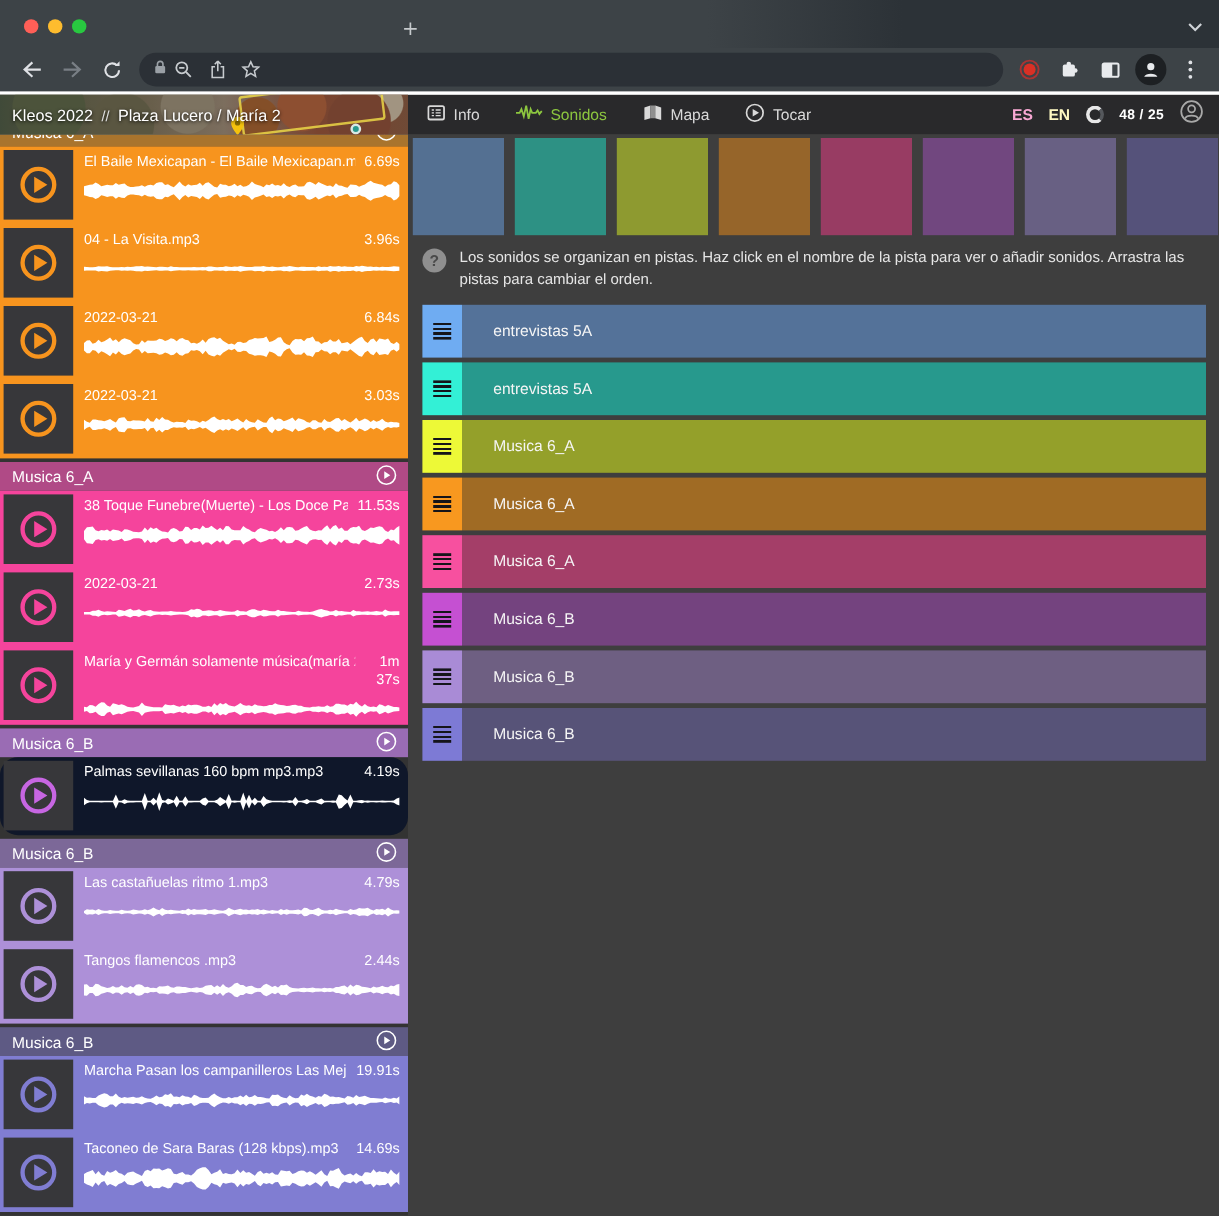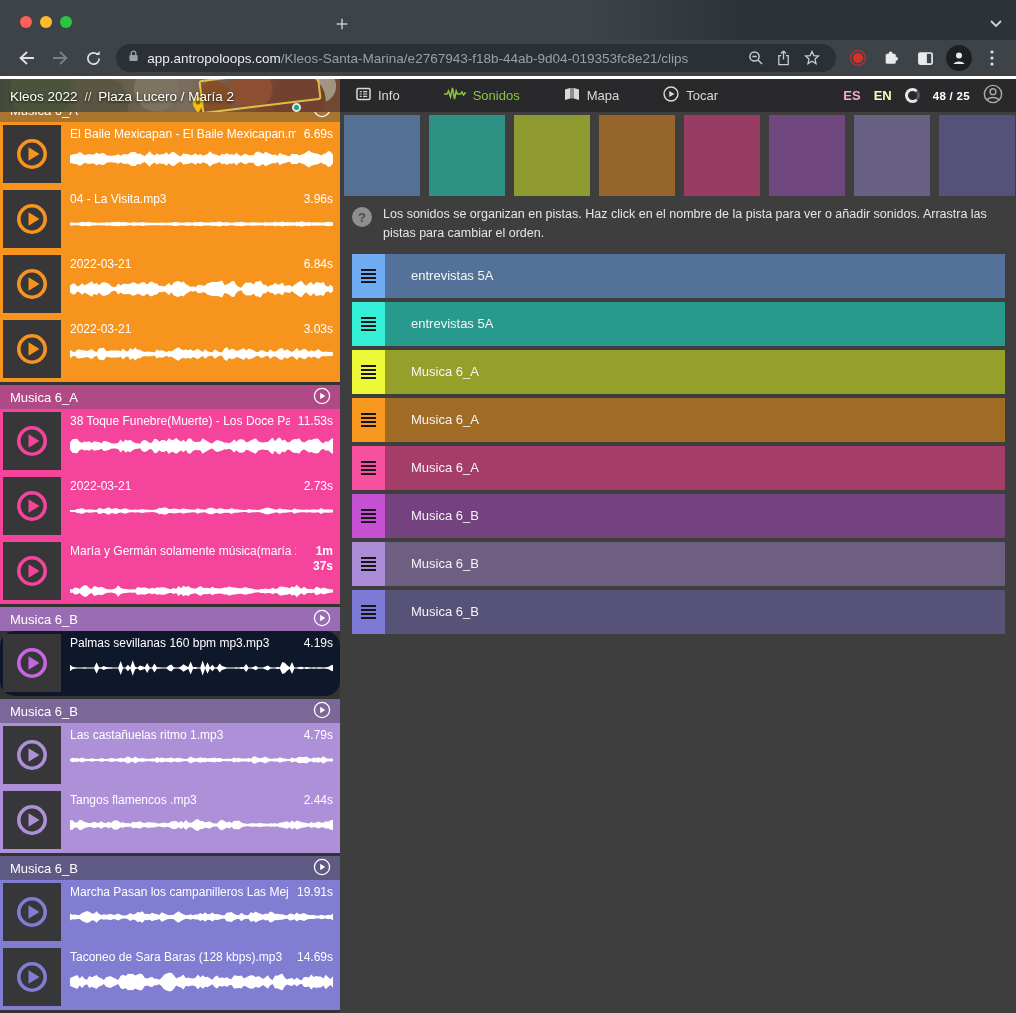--- a/index.html
+++ b/index.html
@@ -52,21 +52,21 @@
   .hero::after { content:""; position:absolute; inset:0; background:rgba(20,20,20,.22); }
   .breadcrumb { position:absolute; z-index:2; left:10px; top:50%; transform:translateY(-50%);
     color:#fff; font-size:13.5px; text-shadow:0 1px 3px rgba(0,0,0,.9); white-space:nowrap; }
   .breadcrumb .sep { color:#e3e3e3; margin:0 6px; font-size:12px; }
   .hero-pin { position:absolute; z-index:1; left:192px; top:18px; }
   .hero-dot { position:absolute; z-index:1; left:292px; top:24px; width:9px; height:9px;
     border-radius:50%; background:#2a9a8e; border:2px solid #d8e8e4; }
   .poly { position:absolute; z-index:1; left:200px; top:-6px; width:120px; height:34px;
     border:2px solid rgba(235,215,70,.85); transform:rotate(-7deg); border-radius:3px; background:transparent; }
 
-  .app-tabs { display:flex; align-items:center; gap:44px; padding-left:16px; }
+  .app-tabs { display:flex; align-items:center; gap:30px; padding-left:16px; }
   .app-tab { display:flex; align-items:center; gap:7px; font-size:13px; color:#d9d9d9; cursor:pointer; }
   .app-tab.active { color:#8CC63F; }
   .header-right { margin-left:auto; display:flex; align-items:center; gap:13px; padding-right:13px; }
   .lang { font-size:13px; font-weight:700; }
   .lang.es { color:#f9a8d4; } .lang.en { color:#fef9c3; }
   .spinner { width:15px; height:15px; border-radius:50%; border:3px solid #e8e8e8; border-right-color:#55585c; }
   .counter { color:#fff; font-size:11.5px; font-weight:700; letter-spacing:.3px; }
 
   
   .content { display:flex; height:901px; }
@@ -77,21 +77,21 @@
   .section-header { height:24px; display:flex; align-items:center; justify-content:space-between;
     padding:0 9px 0 10px; color:#fff; font-size:13px; font-weight:500; }
   .section-clips { padding-top:3px; }
   .clip { height:62px; margin-bottom:3px; display:flex; padding:0 7px 0 3px; }
   .clip-square { width:58px; height:58px; flex:none; background:#37373a;
     display:flex; align-items:center; justify-content:center; }
   .clip-main { flex:1; min-width:0; padding:2px 0 0 9px; display:flex; flex-direction:column; }
   .clip-toprow { display:flex; align-items:flex-start; color:#fff; font-size:12px; line-height:1.25; }
   .clip-title { flex:1; min-width:0; white-space:nowrap; overflow:hidden; }
   .clip-dur { margin-left:8px; text-align:right; white-space:nowrap; }
-  .clip-dur.wrap { white-space:normal; max-width:2.4em;font-weight:bold; }
+  .clip-dur.wrap { white-space:normal; max-width:2.4em; }
   svg.wave { display:block; width:100%; height:26px; margin-top:4px; }
 
   
   .main { flex:1; min-width:0; background:#3e3e3e; overflow:hidden; }
   .swatches { display:flex; gap:9px; padding:3px 0 0 4px; }
   .swatch { width:76px; height:81px; flex:none; }
   .hint { display:flex; gap:11px; margin:9px 11px 0 12px; }
   .hint-icon { width:20px; height:20px; flex:none; border-radius:50%; background:#8f8f8f;
     color:#494949; font-weight:700; font-size:13px; display:flex; align-items:center; justify-content:center; margin-top:2px; }
   .hint-text { color:#e6e6e6; font-size:12.5px; line-height:1.55; max-width:652px; }
@@ -143,21 +143,20 @@
           <path d="M15.5 1v4.2h-4.2z" fill="#dfe1e5"></path>
         </svg>
     </span>
     <div class="omnibox">
       <span>
         <svg width="11" height="14" viewBox="0 0 12 14">
             <rect x="1.5" y="6" width="9" height="6.5" rx="1.2" fill="#9aa0a6"></rect>
             <path d="M3.5 6V4.2a2.5 2.5 0 0 1 5 0V6" fill="none" stroke="#9aa0a6" stroke-width="1.5"></path>
           </svg>
       </span>
-      <span class="url"><span class="domain">app.antropoloops.com</span><span class="path">/Kleos-Santa-Marina/e2767943-f18b-44ab-9d04-019353fc8e21/clips</span></span>
       <span class="box-ic">
         <svg width="16" height="16" viewBox="0 0 16 16">
             <circle cx="6.5" cy="6.5" r="4.6" fill="none" stroke="#c7cbcf" stroke-width="1.5"></circle>
             <path d="M10 10l4 4M4.3 6.5h4.4" stroke="#c7cbcf" stroke-width="1.5"></path>
           </svg>
       </span>
       <span class="box-ic">
         <svg width="15" height="16" viewBox="0 0 16 17">
             <path d="M5.5 6H3v9.5h10V6h-2.5" fill="none" stroke="#c7cbcf" stroke-width="1.4"></path>
             <path d="M8 1v9M8 1L5.3 3.7M8 1l2.7 2.7" fill="none" stroke="#c7cbcf" stroke-width="1.4"></path>

